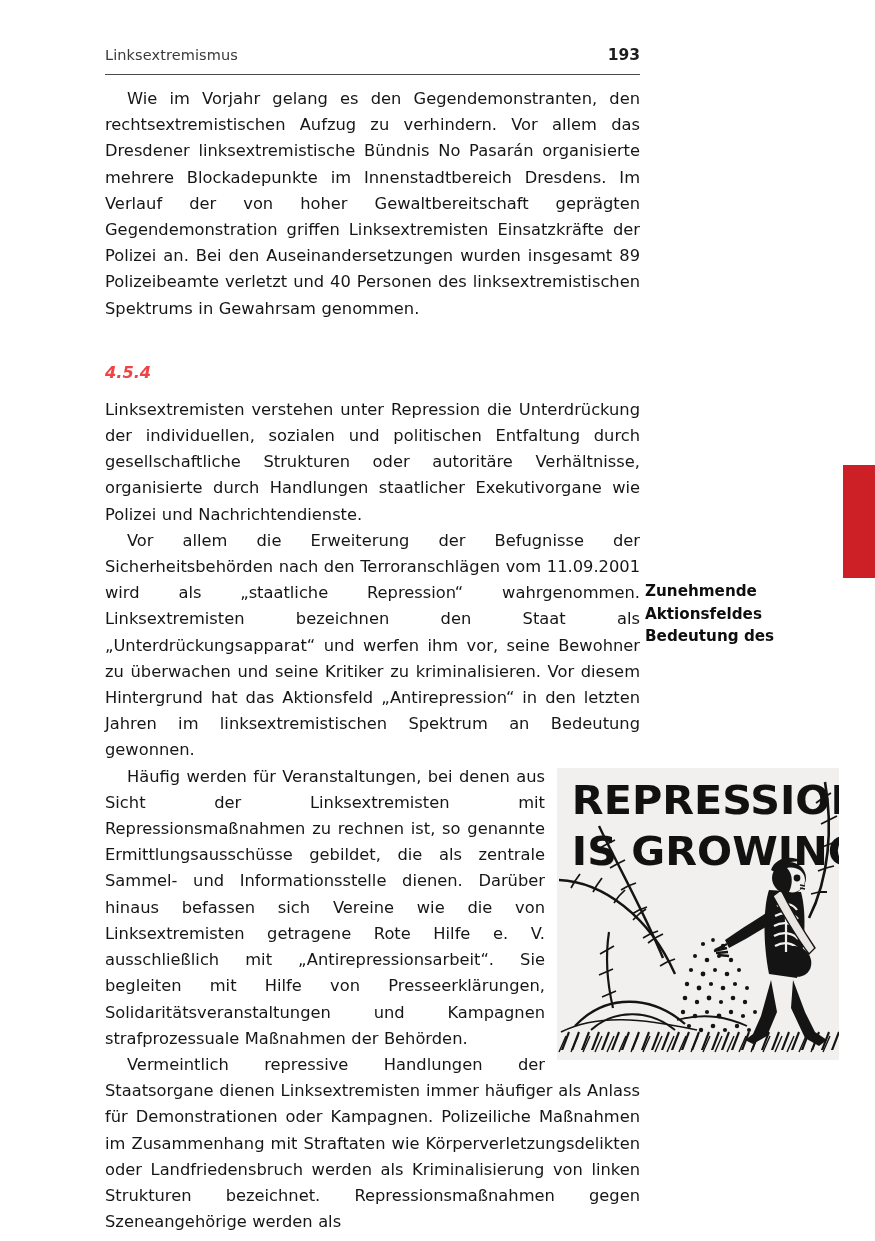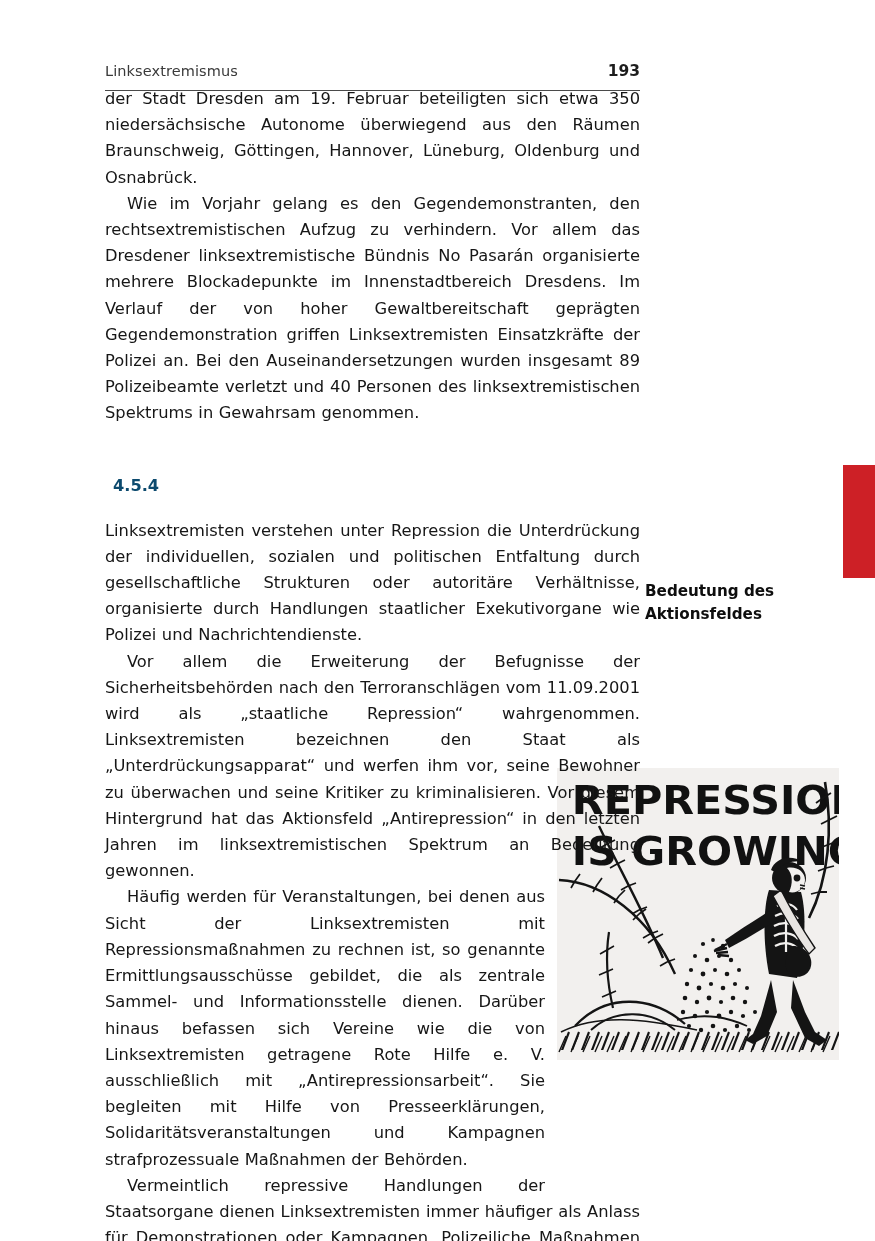--- a/index.html
+++ b/index.html
@@ -15,21 +15,21 @@
     width: 875px;
     height: 1241px;
     background: #ffffff;
     overflow: hidden;
   }
 
   
   .running-head {
     position: absolute;
     left: 105px;
-    top: 64px;
+    top: 48px;
     width: 535px;
     height: 26px;
     border-bottom: 1.4px solid #4a4a4a;
     display: flex;
     align-items: flex-start;
     justify-content: space-between;
   }
   .running-head-title {
     font-size: 14.5px;
     color: #3a3a3a;
@@ -63,24 +63,25 @@
   }
   p.body.indent {
     text-indent: 22px;
   }
 
   
   .section-heading {
     display: flex;
     font-size: 16.2px;
     font-weight: bold;
-    color: #0c4a6e;
-    margin: 8px;
+    color: #ef4444;
+    margin: 0;
     padding-top: 41px;
     padding-bottom: 15px;
+    font-style: italic;
   }
   .section-num {
     width: 75px;
     flex: 0 0 75px;
   }
 
   
   .margin-note {
     position: absolute;
     left: 645px;
@@ -121,22 +122,23 @@
 <div class="page">
 
   <div class="running-head">
     <span class="running-head-title">Linksextremismus</span>
     <span class="running-head-page">193</span>
   </div>
 
   <div class="thumb-tab"></div>
 
   <div class="margin-note">
+    <div>Zunehmende</div>
+    <div>Aktionsfeldes</div>
     <div>Bedeutung des</div>
-    <div>Aktionsfeldes</div>
   </div>
 
   <div class="figure">
     <svg width="282" height="292" viewBox="0 0 282 292" xmlns="http://www.w3.org/2000/svg">
       <rect x="0" y="0" width="282" height="292" fill="#f2f0ee"></rect>
 
       <text x="14" y="46" font-family="'DejaVu Sans', sans-serif" font-size="39" font-weight="bold" fill="#111111" transform="scale(1.06,1)">REPRESSION</text>
       <text x="14" y="97" font-family="'DejaVu Sans', sans-serif" font-size="39" font-weight="bold" fill="#111111" transform="scale(1.06,1)">IS GROWING</text>
 
       <g stroke="#141414" fill="none">
@@ -277,21 +279,20 @@
         <circle cx="240" cy="110" r="3.4" fill="#141414"></circle>
         <path d="M243 117 l5 1 M243 120 l5 1" stroke="#141414" stroke-width="1.5"></path>
 
         <path d="M214 102 C 218 90, 234 86, 246 94 C 240 92, 226 94, 218 104 Z" fill="#141414"></path>
       </g>
     </svg>
   </div>
 
   <div class="textcol">
 
-    <p class="body">der Stadt Dresden am 19. Februar beteiligten sich etwa 350 niedersächsische Autonome überwiegend aus den Räumen Braunschweig, Göttingen, Hannover, Lüneburg, Oldenburg und Osnabrück.</p>
 
     <p class="body indent">Wie im Vorjahr gelang es den Gegendemonstranten, den rechtsextremistischen Aufzug zu verhindern. Vor allem das Dresdener linksextremistische Bündnis No Pasarán organisierte mehrere Blockadepunkte im Innenstadtbereich Dresdens. Im Verlauf der von hoher Gewaltbereitschaft geprägten Gegendemonstration griffen Linksextremisten Einsatzkräfte der Polizei an. Bei den Auseinandersetzungen wurden insgesamt 89 Polizeibeamte verletzt und 40 Personen des linksextremistischen Spektrums in Gewahrsam genommen.</p>
 
     <div class="section-heading">
       <span class="section-num">4.5.4</span>
     </div>
 
     <p class="body">Linksextremisten verstehen unter Repression die Unterdrückung der individuellen, sozialen und politischen Entfaltung durch gesellschaftliche Strukturen oder autoritäre Verhältnisse, organisierte durch Handlungen staatlicher Exekutivorgane wie Polizei und Nachrichtendienste.</p>
 
     <p class="body indent">Vor allem die Erweiterung der Befugnisse der Sicherheitsbehörden nach den Terroranschlägen vom 11.09.2001 wird als „staatliche Repression“ wahrgenommen. Linksextremisten bezeichnen den Staat als „Unterdrückungsapparat“ und werfen ihm vor, seine Bewohner zu überwachen und seine Kritiker zu kriminalisieren. Vor diesem Hintergrund hat das Aktionsfeld „Antirepression“ in den letzten Jahren im linksextremistischen Spektrum an Bedeutung gewonnen.</p>

